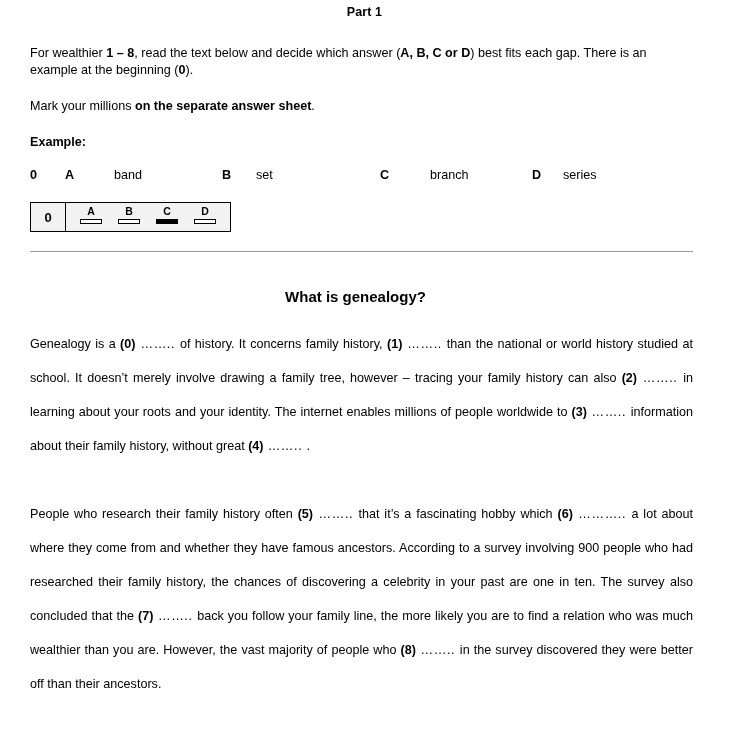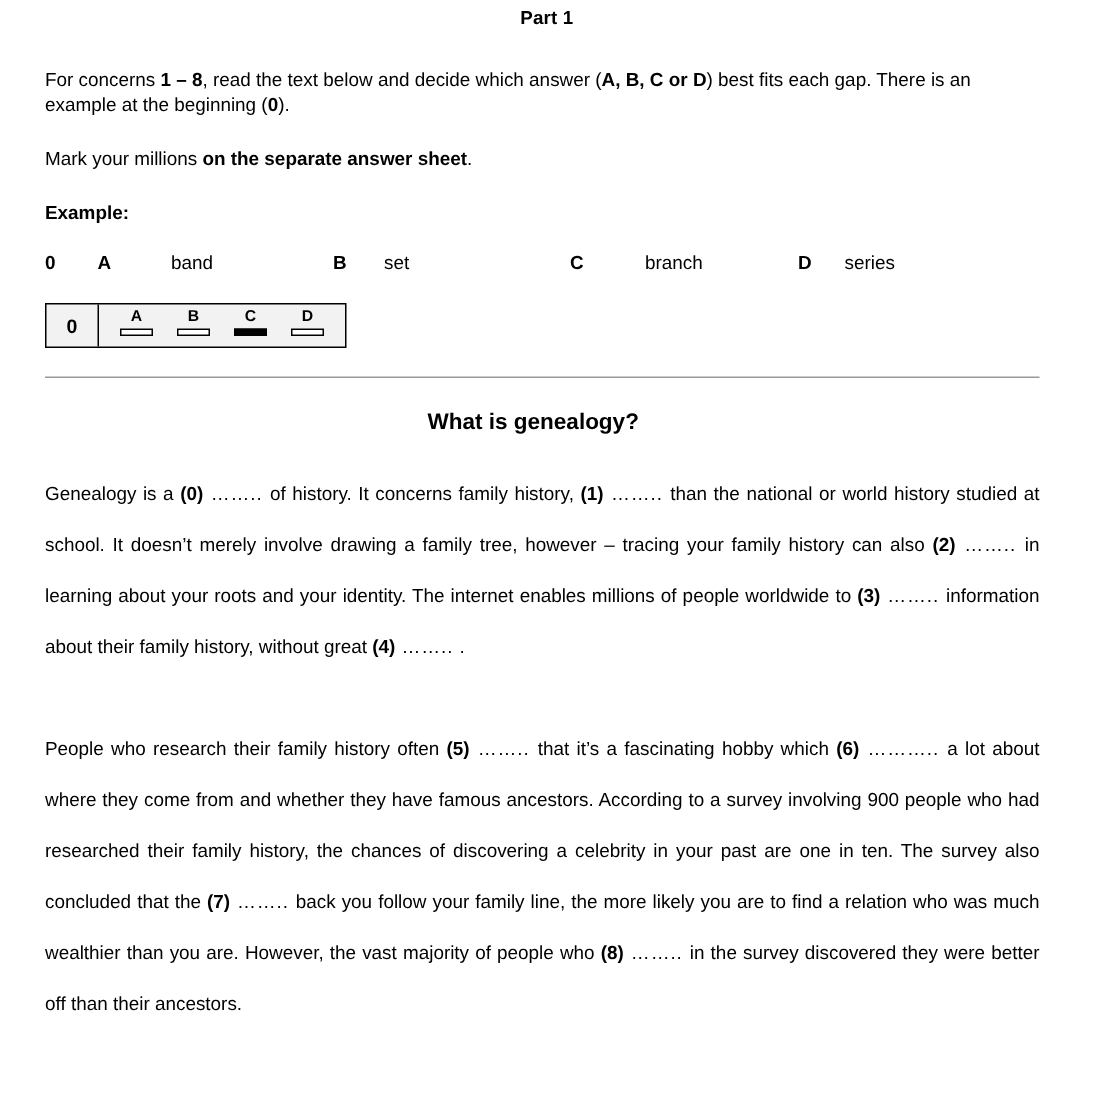--- a/index.html
+++ b/index.html
@@ -139,21 +139,21 @@
     margin-right: 0px;
     height: 0;
     border-top: 1.5px solid #9a9a9a;
     width: 663px;
   }
 
   .article-title {
     text-align: center;
     font-size: 15px;
     font-weight: bold;
-    margin-top: 21px;
+    margin-top: 36px;
     padding-right: 12px;
   }
 
   .body-par {
     font-size: 12.6px;
     line-height: 34px;
     text-align: justify;
     margin-top: 22px;
     padding-right: 0px;
   }
@@ -167,21 +167,21 @@
 </style>
 </head>
 <body>
 
 <div class="page">
 
   <div class="part-title">Part 1</div>
 
   <div class="content">
 
-    <div class="rubric"><span>For concerns </span><b>1 – 8</b><span>, read the text below and decide which answer (</span><b>A, B, C or D</b><span>) best fits each gap. There is an example at the beginning (</span><b>0</b><span>).</span></div>
+    <div class="rubric"><span>For wealthier </span><b>1 – 8</b><span>, read the text below and decide which answer (</span><b>A, B, C or D</b><span>) best fits each gap. There is an example at the beginning (</span><b>0</b><span>).</span></div>
 
     <div class="mark-line"><span>Mark your millions </span><b>on the separate answer sheet</b><span>.</span></div>
 
     <div class="example-label">Example:</div>
 
     <div class="options-row">
       <span class="opt-qnum">0</span>
       <span class="opt-letter op-a-l">A</span>
       <span class="opt-word op-a-w">band</span>
       <span class="opt-letter op-b-l">B</span>

